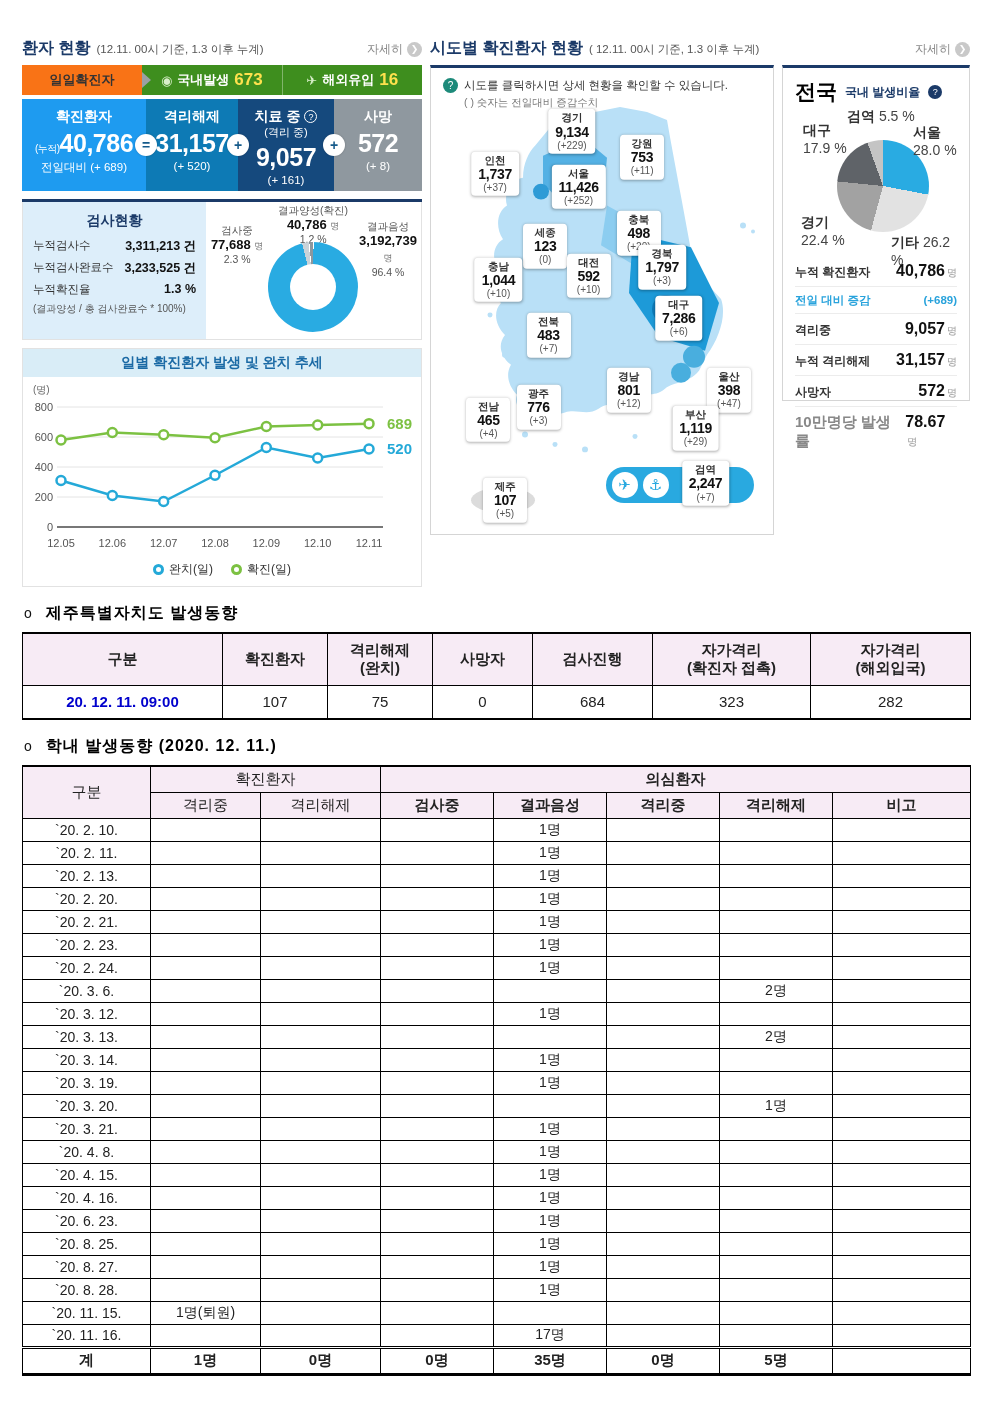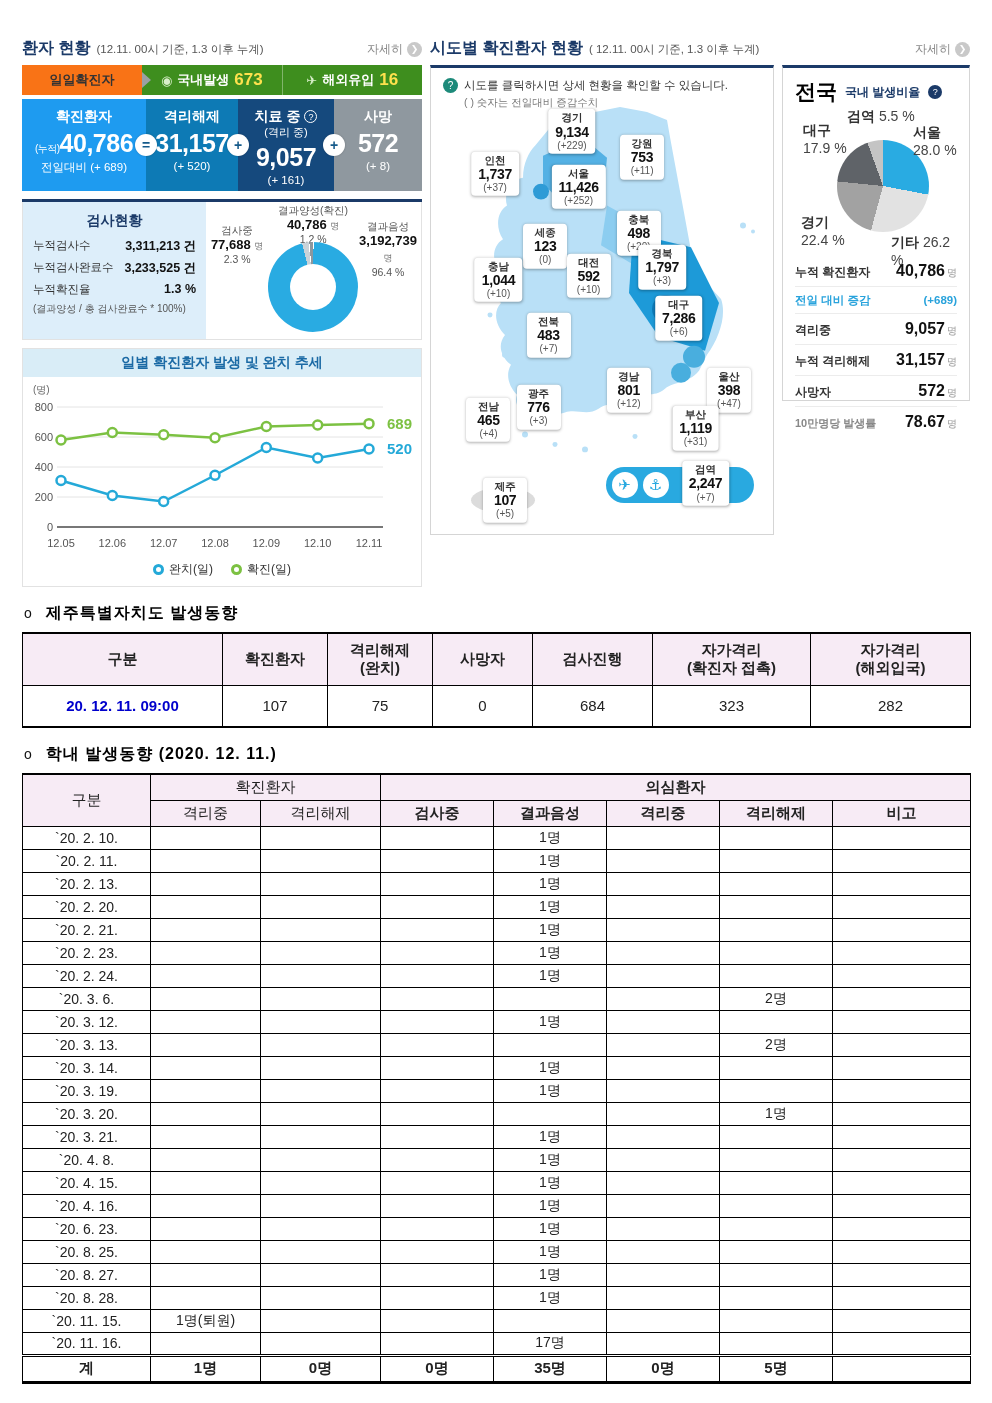--- a/index.html
+++ b/index.html
@@ -108,32 +108,32 @@
   .pie { position:absolute; left:42px; top:32px; width:92px; height:92px; border-radius:50%; }
   .plab { position:absolute; font-size:14px; color:#444; line-height:1.25; }
   .plab b { color:#333; }
   .nat-stats .nrow { display:flex; justify-content:space-between; align-items:baseline; padding:5.5px 0;
     border-top:1px solid #ececec; }
   .nat-stats .nrow:first-child { border-top:none; }
   .nrow .nl { font-size:12px; font-weight:bold; color:#333; }
   .nrow .nv { font-size:16px; font-weight:bold; color:#111; }
   .nrow .nu { font-size:10px; color:#999; font-weight:normal; margin-left:2px; }
   .nrow.accent .nl, .nrow.accent .nv { color:#29a3dc; font-size:11.5px; }
-  .nrow.muted .nl { font-size:11px; color:#888; }
+  .nrow.muted .nl { font-size:15px; color:#888; }
 
   
   .sec-head { display:flex; gap:14px; align-items:baseline; margin:16px 0 8px 2px; }
   .sec-head .o { font-size:14px; color:#111; }
   .sec-head .h { font-size:16px; font-weight:bold; color:#000; letter-spacing:1px; }
 
   table { border-collapse:collapse; width:948px; table-layout:fixed; }
   th, td { border:1px solid #000; text-align:center; vertical-align:middle; }
   .jeju-table { border-top:2px solid #000; border-bottom:2px solid #000; }
   .jeju-table th { background:#f7ebf5; font-size:15px; font-weight:bold; height:52px; white-space:pre-line; line-height:1.2; }
-  .jeju-table td { height:42px; font-size:15px; }
+  .jeju-table td { height:34px; font-size:15px; }
   .jeju-table td.date { color:#0000cc; font-weight:bold; }
 
   .school-table { border-top:2px solid #000; border-bottom:3px solid #000; margin-bottom:10px; }
   .school-table th { background:#f7ebf5; font-size:15px; height:26px; }
   .school-table th.g { font-weight:normal; }
   .school-table th.strong { font-weight:bold; }
   .school-table td { height:23px; font-size:14px; }
   .school-table tr.total td { font-weight:bold; border-top:3px double #000; height:27px; font-size:15px; }
 </style>
 </head>
@@ -392,21 +392,21 @@
                 <div class="rn">광주</div>
                    <div class="rv">776</div>
                    <div class="rd">(+3)</div>
               </div><div class="rcard" style="left: 16%; top: 74%;">
                 <div class="rn">전남</div>
                    <div class="rv">465</div>
                    <div class="rd">(+4)</div>
               </div><div class="rcard" style="left: 78%; top: 76%;">
                 <div class="rn">부산</div>
                    <div class="rv">1,119</div>
-                   <div class="rd">(+31)</div>
+                   <div class="rd">(+29)</div>
               </div><div class="rcard" style="left: 21%; top: 93%;">
                 <div class="rn">제주</div>
                    <div class="rv">107</div>
                    <div class="rd">(+5)</div>
               </div><div class="qpill" style="left: calc(81% - 100px); top: calc(89% - 16px);">
                 <span class="ci">✈</span>
                         <span class="ci">⚓</span>
               </div><div class="rcard" style="left: 81%; top: 89%;">
                 <div class="rn">검역</div>
                    <div class="rv">2,247</div>

